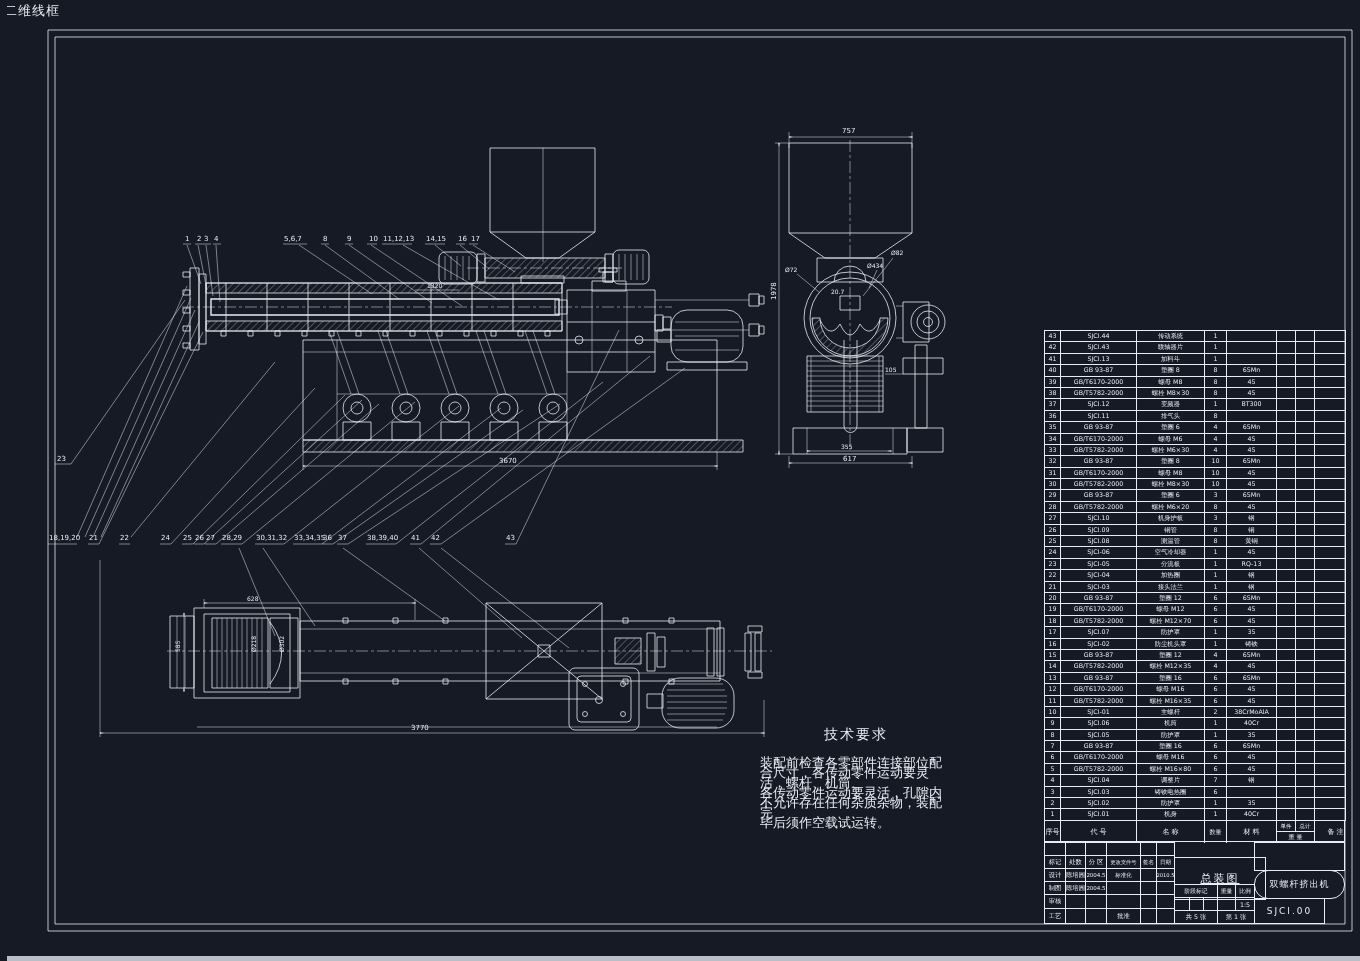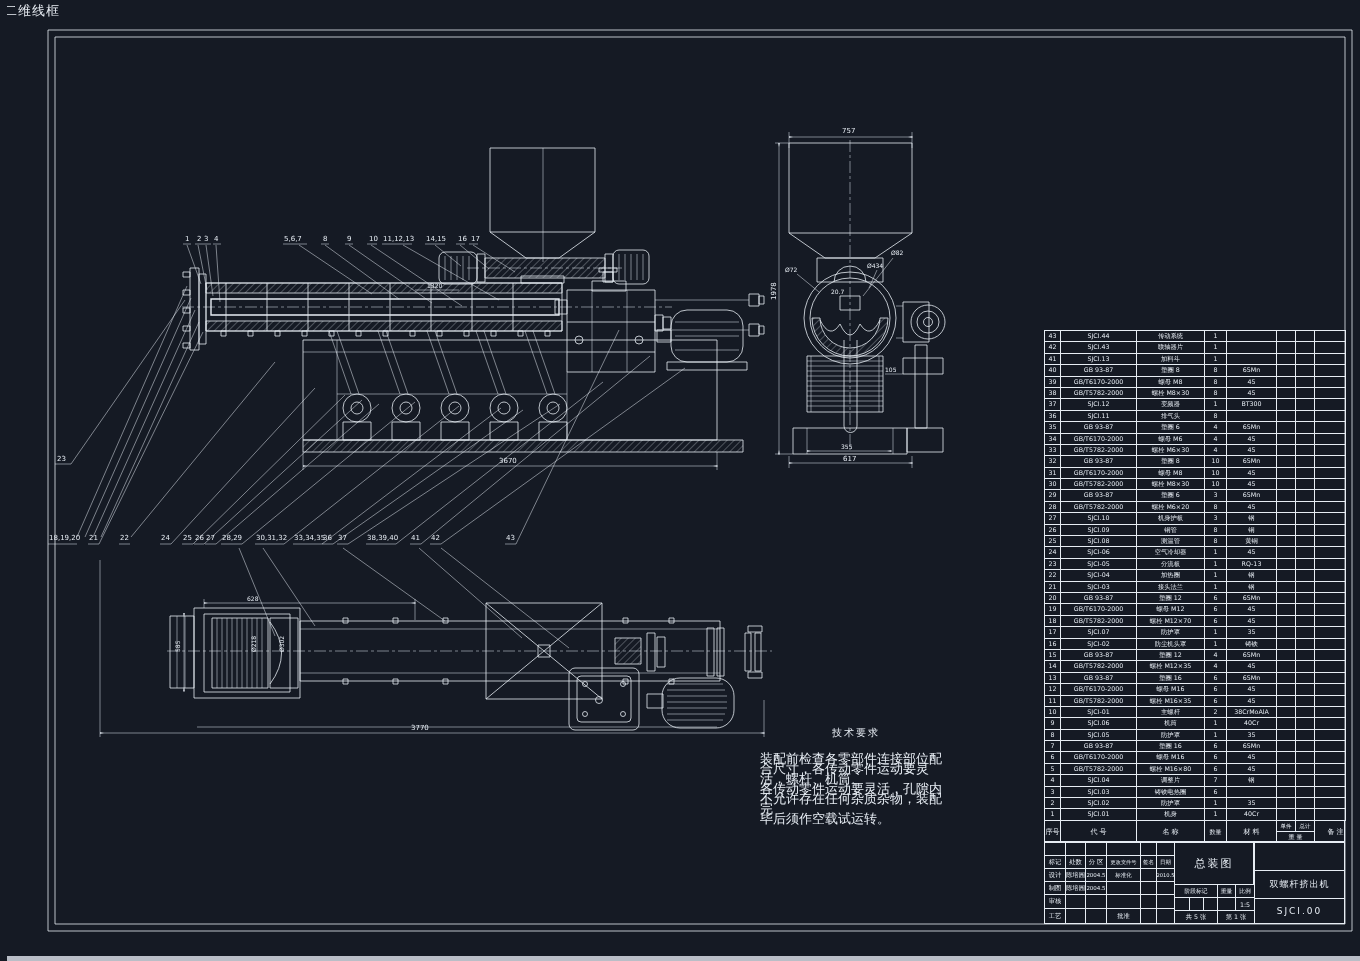--- a/index.html
+++ b/index.html
@@ -28,21 +28,21 @@
   .bh{position:absolute;border-right:1px solid var(--ln);display:flex;align-items:center;justify-content:center;box-sizing:border-box;}
   
   .tblock{position:absolute;left:1037px;top:842px;width:301px;height:82px;}
   .tb{position:absolute;border:1px solid var(--ln);box-sizing:border-box;
       display:flex;align-items:center;justify-content:center;font-size:6.3px;
       overflow:hidden;white-space:nowrap;}
   .big{font-size:11px;letter-spacing:2px;}
   .med{font-size:9px;letter-spacing:1px;}
   
   .techreq{position:absolute;left:753px;top:726px;width:192px;}
-  .techreq .h{font-size:10px;letter-spacing:2px;text-align:center;margin-bottom:14px;}
+  .techreq .h{font-size:14px;letter-spacing:2px;text-align:center;margin-bottom:14px;}
   .techreq .l{font-size:13px;line-height:10px;}
   .botbar{position:absolute;left:0;bottom:0;width:1360px;height:5px;background:#b9bec7;}
 </style>
 </head>
 <body>
 <div class="canvas">
 
 <div class="vplabel">二维线框</div>
 
 <svg width="1360" height="961" viewBox="0 0 1360 961">
@@ -976,31 +976,31 @@
       <div class="tb" style="left:96px;top:52px;width:17px;height:15px;"></div>
   <div class="tb" style="left:112px;top:52px;width:19px;height:15px;"></div>
 
   <div class="tb" style="left:0;top:66px;width:22px;height:16px;">工艺</div>
   <div class="tb" style="left:21px;top:66px;width:21px;height:16px;"></div>
       <div class="tb" style="left:41px;top:66px;width:22px;height:16px;"></div>
   <div class="tb" style="left:62px;top:66px;width:35px;height:16px;">批准</div>
   <div class="tb" style="left:96px;top:66px;width:17px;height:16px;"></div>
       <div class="tb" style="left:112px;top:66px;width:19px;height:16px;"></div>
 
-  <div class="tb big" style="left:130px;top:0;width:80px;height:43px;">总装图</div>
+  <div class="tb big" style="left:130px;top:15px;width:92px;height:43px;text-decoration:underline;">总装图</div>
   <div class="tb" style="left:130px;top:42px;width:44px;height:14px;font-size:5.8px;">阶段标记</div>
   <div class="tb" style="left:173px;top:42px;width:19px;height:14px;font-size:5.8px;">重量</div>
   <div class="tb" style="left:191px;top:42px;width:20px;height:14px;font-size:5.8px;">比例</div>
   <div class="tb" style="left:130px;top:55px;width:16px;height:14px;"></div>
   <div class="tb" style="left:145px;top:55px;width:15px;height:14px;"></div>
   <div class="tb" style="left:159px;top:55px;width:15px;height:14px;"></div>
   <div class="tb" style="left:173px;top:55px;width:19px;height:14px;"></div>
   <div class="tb" style="left:191px;top:55px;width:20px;height:14px;">1:5</div>
   <div class="tb" style="left:130px;top:68px;width:44px;height:14px;">共 5 张</div>
   <div class="tb" style="left:173px;top:68px;width:38px;height:14px;">第 1 张</div>
 
   <div class="tb" style="left:210px;top:0;width:91px;height:29px;"></div>
-  <div class="tb med" style="left:210px;top:28px;width:91px;height:29px;">双螺杆挤出机</div>
-  <div class="tb med" style="left:210px;top:56px;width:91px;height:26px;letter-spacing:2px;">SJCI.00</div>
+  <div class="tb med" style="left:210px;top:28px;width:91px;height:29px;border-radius:14px;">双螺杆挤出机</div>
+  <div class="tb med" style="left:210px;top:56px;width:71px;height:26px;letter-spacing:2px;">SJCI.00</div>
 </div>
 
 <div class="botbar"></div>
 </div>
 
 </body></html>

